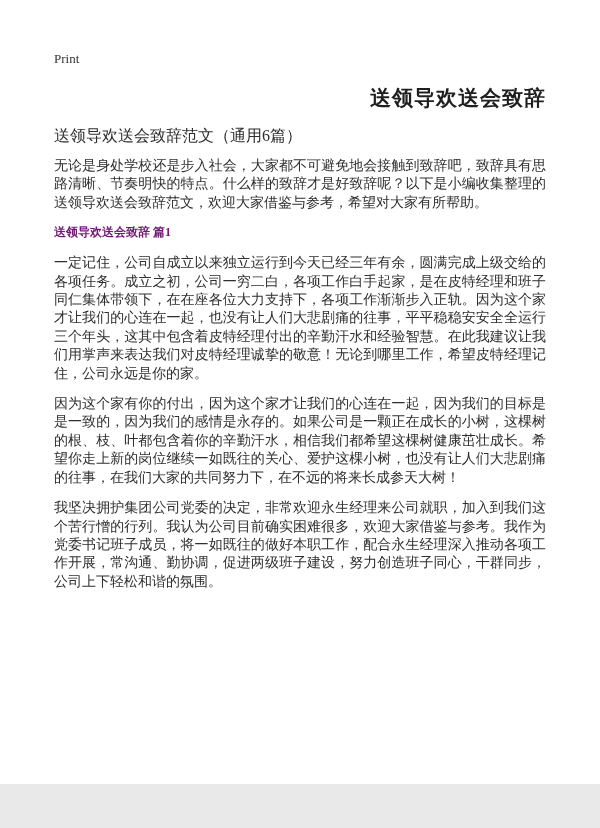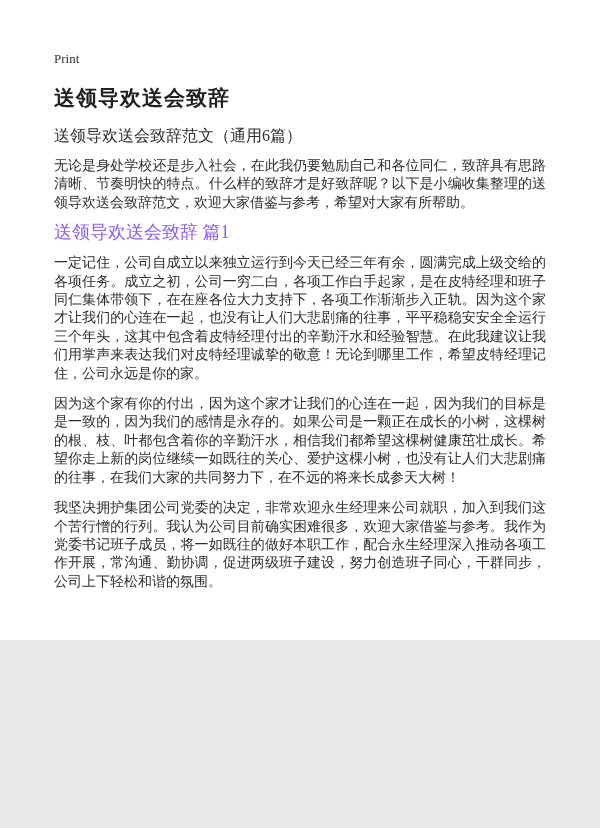--- a/index.html
+++ b/index.html
@@ -1,39 +1,39 @@
 <!DOCTYPE html>
 <html><head>
 <meta charset="utf-8">
 <style>
   html, body { margin: 0; padding: 0; background: #e9e9e9; }
   .page {
     position: relative;
     width: 600px;
-    height: 640px;
+    height: 784px;
     margin: 0 auto;
     background: #ffffff;
     box-sizing: border-box;
     padding: 49px 54px 0 54px;
     font-family: "Liberation Serif", "DejaVu Serif", serif;
     color: #2e2e2e;
     overflow: hidden;
   }
   .print-link {
     font-size: 13px;
     line-height: 13px;
     color: #333333;
     display: inline-block;
   }
   .doc-title {
     margin: 20px 0 0 0;
     font-size: 21px;
     line-height: 23px;
     font-weight: 700;
-    text-align: left;
+    text-align: right;
     color: #1f1f1f;
     letter-spacing: 1px;
   }
   .doc-subtitle {
     margin: 16px 0 0 0;
     font-size: 16px;
     line-height: 19px;
     color: #2e2e2e;
   }
   .para {
@@ -41,39 +41,39 @@
     font-size: 14px;
     line-height: 18.4px;
     text-align: justify;
     text-justify: inter-ideograph;
     color: #2e2e2e;
     word-break: break-all;
   }
   .para.first { margin-top: 12px; }
   .section-heading {
     margin: 11px 0 0 0;
-    font-size: 18px;
+    font-size: 12px;
     line-height: 19px;
-    font-weight: 400;
-    color: #8b5cf6;
+    font-weight: 700;
+    color: #701a75;
   }
   .short { margin-top: 13px; }
 </style>
 </head>
 <body>
 
 <div class="page">
 
   <span class="print-link">Print</span>
 
   <h1 class="doc-title">送领导欢送会致辞</h1>
 
   <p class="doc-subtitle">送领导欢送会致辞范文（通用6篇）</p>
 
-  <p class="para first">无论是身处学校还是步入社会，在此我仍要勉励自己和各位同仁，致辞具有思路清晰、节奏明快的特点。什么样的致辞才是好致辞呢？以下是小编收集整理的送领导欢送会致辞范文，欢迎大家借鉴与参考，希望对大家有所帮助。</p>
+  <p class="para first">无论是身处学校还是步入社会，大家都不可避免地会接触到致辞吧，致辞具有思路清晰、节奏明快的特点。什么样的致辞才是好致辞呢？以下是小编收集整理的送领导欢送会致辞范文，欢迎大家借鉴与参考，希望对大家有所帮助。</p>
 
   <h2 class="section-heading">送领导欢送会致辞 篇1</h2>
 
 
 
 
   <p class="para">一定记住，公司自成立以来独立运行到今天已经三年有余，圆满完成上级交给的各项任务。成立之初，公司一穷二白，各项工作白手起家，是在皮特经理和班子同仁集体带领下，在在座各位大力支持下，各项工作渐渐步入正轨。因为这个家才让我们的心连在一起，也没有让人们大悲剧痛的往事，平平稳稳安安全全运行三个年头，这其中包含着皮特经理付出的辛勤汗水和经验智慧。在此我建议让我们用掌声来表达我们对皮特经理诚挚的敬意！无论到哪里工作，希望皮特经理记住，公司永远是你的家。</p>
 
   <p class="para">因为这个家有你的付出，因为这个家才让我们的心连在一起，因为我们的目标是是一致的，因为我们的感情是永存的。如果公司是一颗正在成长的小树，这棵树的根、枝、叶都包含着你的辛勤汗水，相信我们都希望这棵树健康茁壮成长。希望你走上新的岗位继续一如既往的关心、爱护这棵小树，也没有让人们大悲剧痛的往事，在我们大家的共同努力下，在不远的将来长成参天大树！</p>
 

